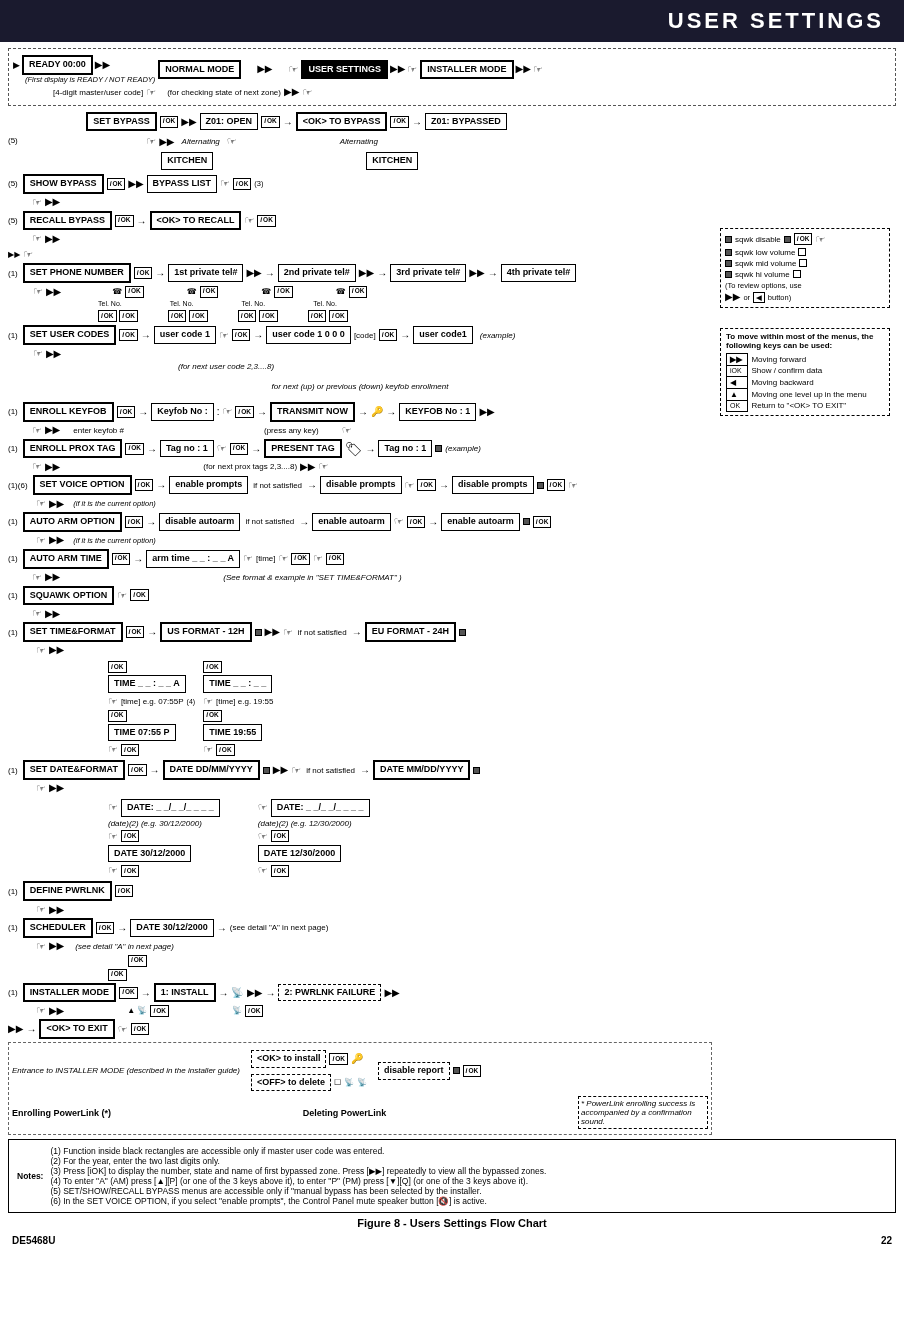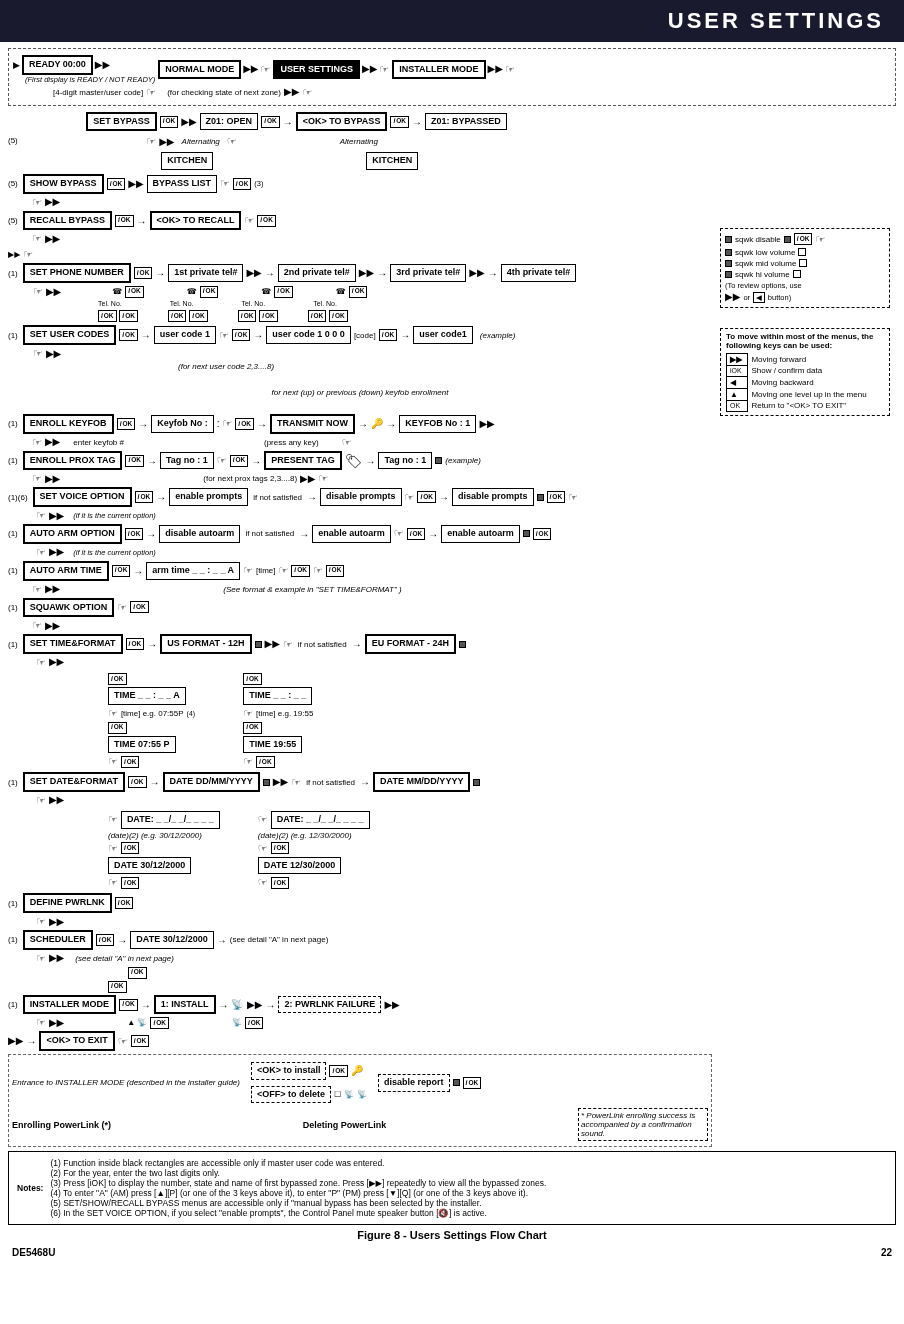--- a/index.html
+++ b/index.html
@@ -185,21 +185,21 @@
 
       <div style="display:inline-flex;flex-direction:column;align-items:flex-start;">
         <div style="display:flex;align-items:center;gap:2px;">
           <span style="font-size:9px;">▶</span>
           <span class="node bold-border">READY 00:00</span>
           <span class="fwd">▶▶</span>
         </div>
         <div style="font-size:7.5px;font-style:italic;margin-left:12px;">(First display is READY / NOT READY)</div>
       </div>
 
-      <div style="display:flex;align-items:center;gap:2px;">
+      <div style="display:flex;align-items:center;gap:16px;">
         <span class="node bold-border">NORMAL MODE</span>
         <span class="fwd">▶▶</span>
         <span class="hand-cursor">☞</span>
       </div>
 
       <div style="display:flex;align-items:center;gap:2px;">
         <span class="node user-settings-box">USER SETTINGS</span>
         <span class="fwd">▶▶</span>
         <span class="hand-cursor">☞</span>
       </div>
@@ -347,21 +347,21 @@
           <span class="node">user code1</span>
           <span style="font-size:8px;font-style:italic;margin-left:4px;">(example)</span>
         </div>
         <div class="row" style="margin-left:25px;">
           <span class="hand-cursor">☞</span>
           <span class="fwd">▶▶</span>
         </div>
         <div class="row" style="margin-left:170px;">
           <span style="font-size:8px;font-style:italic;">(for next user code 2,3....8)</span>
         </div>
-        <div style="text-align:center;font-size:8px;font-style:italic;margin:17px 0;">
+        <div style="text-align:center;font-size:8px;font-style:italic;margin:11px 0;">
           for next (up) or previous (down)  keyfob enrollment
         </div>
       </div>
 
       <div style="margin-top:2px;">
         <div class="row">
           <span class="paren-label">(1)</span>
           <span class="node bold-border">ENROLL KEYFOB</span>
           <span class="iok">OK</span>
           <span class="fwd">→</span>
@@ -534,21 +534,21 @@
             </div>
             <div class="row">
               <span class="node">TIME 07:55 P</span>
             </div>
             <div class="row">
               <span class="hand-cursor">☞</span>
               <span class="iok">OK</span>
             </div>
           </div>
 
-          <div style="margin-left:40px;">
+          <div style="">
             <div class="row">
               <span class="iok">OK</span>
             </div>
             <div class="row">
               <span class="node">TIME _ _ : _ _</span>
             </div>
             <div class="row">
               <span class="hand-cursor">☞</span>
               <span style="font-size:8px;">[time] e.g. 19:55</span>
             </div>

